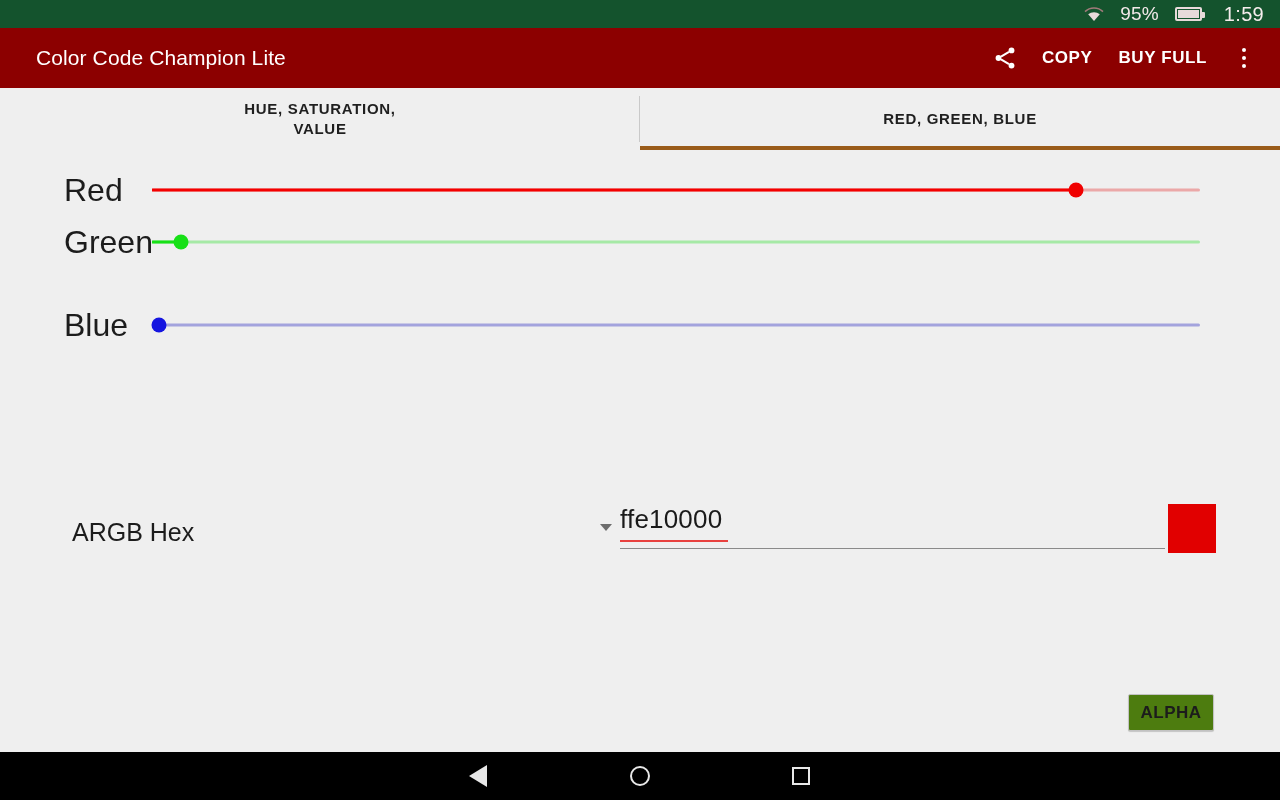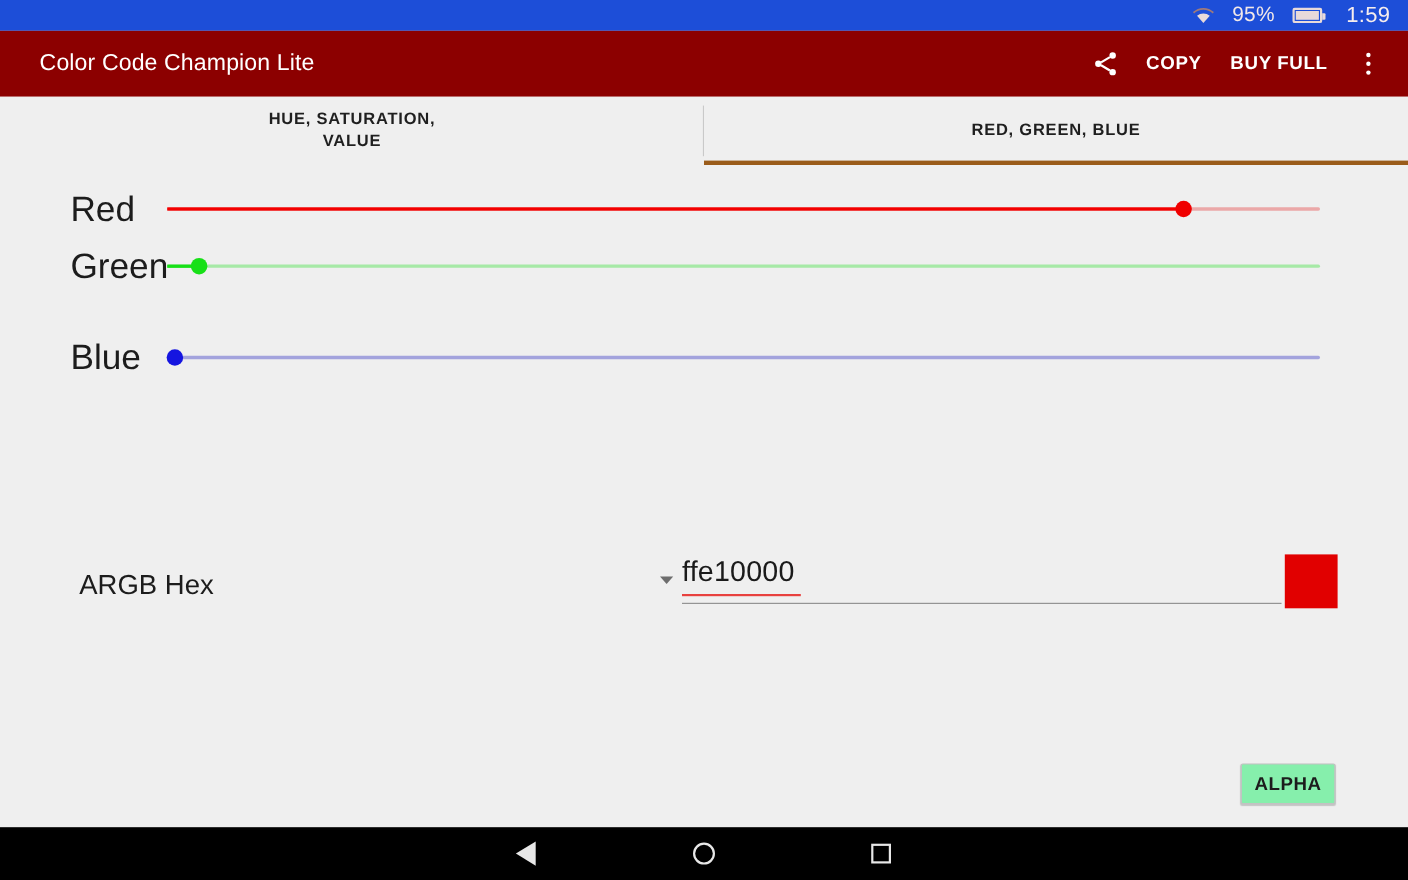--- a/index.html
+++ b/index.html
@@ -7,21 +7,21 @@
     width:1280px; height:800px;
     background:#efefef;
     font-family:"Liberation Sans", sans-serif;
     overflow:hidden;
   }
   #app { position:relative; width:1280px; height:800px; }
 
   
   .status-bar {
     position:absolute; top:0; left:0; width:1280px; height:28px;
-    background:#1d4ed8; display:flex; align-items:center;
+    background:#14532d; display:flex; align-items:center;
     justify-content:flex-end; padding-right:16px; gap:16px;
   }
   .status-text { color:#f2e8e8; font-size:19px; letter-spacing:.2px; }
   .status-clock { color:#f6eded; font-size:20px; letter-spacing:.3px; margin-left:6px; }
   .wifi-icon { width:20px; height:15px; position:relative; }
   .battery-icon {
     width:27px; height:14px; border:2px solid #e8dada; border-radius:2px;
     position:relative; display:inline-block;
   }
   .battery-icon::after {
@@ -127,21 +127,21 @@
     background:#8a8a8a;
   }
   .swatch {
     position:absolute; left:1168px; top:504px; width:48px; height:49px;
     background:#e10000;
   }
 
   
   .alpha-btn {
     position:absolute; left:1128px; top:694px; width:86px; height:37px;
-    background:#86efac; border:1px solid #c2c2c2; border-radius:2px;
+    background:#4d7c0f; border:1px solid #c2c2c2; border-radius:2px;
     display:flex; align-items:center; justify-content:center;
     font-size:17px; font-weight:700; letter-spacing:.5px; color:#1c1c1c;
     cursor:pointer; box-shadow:0 1px 1px rgba(0,0,0,.18);
   }
 
   
   .nav-bar {
     position:absolute; left:0; top:752px; width:1280px; height:48px;
     background:#000000;
   }

